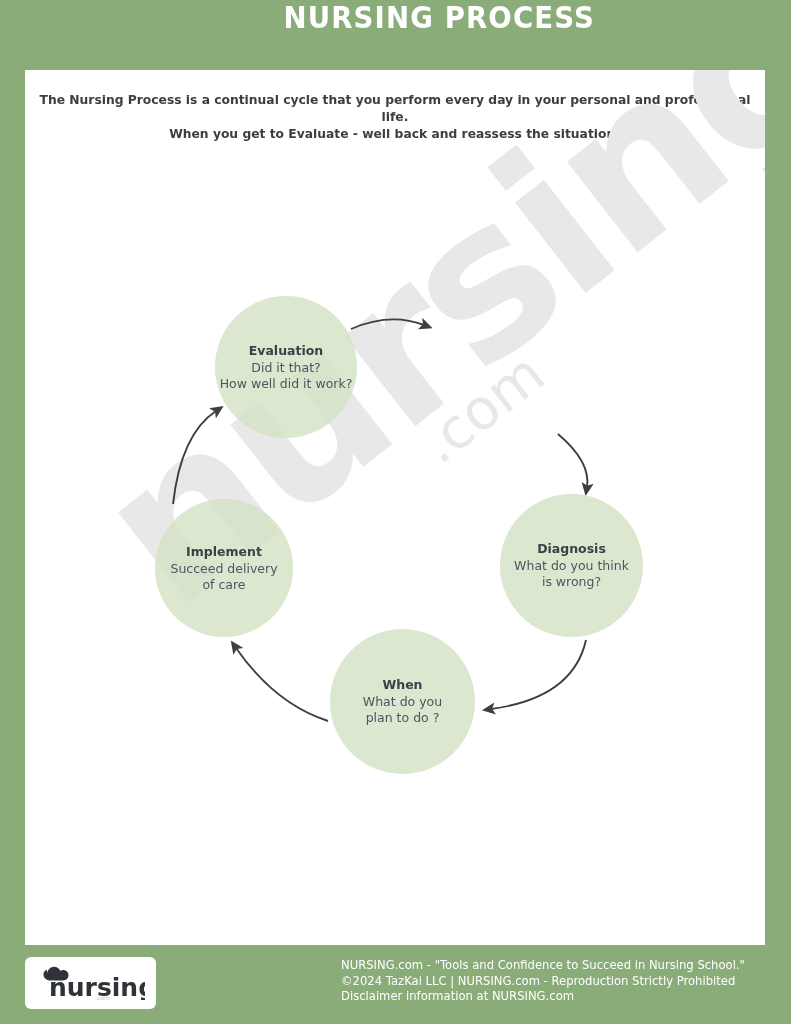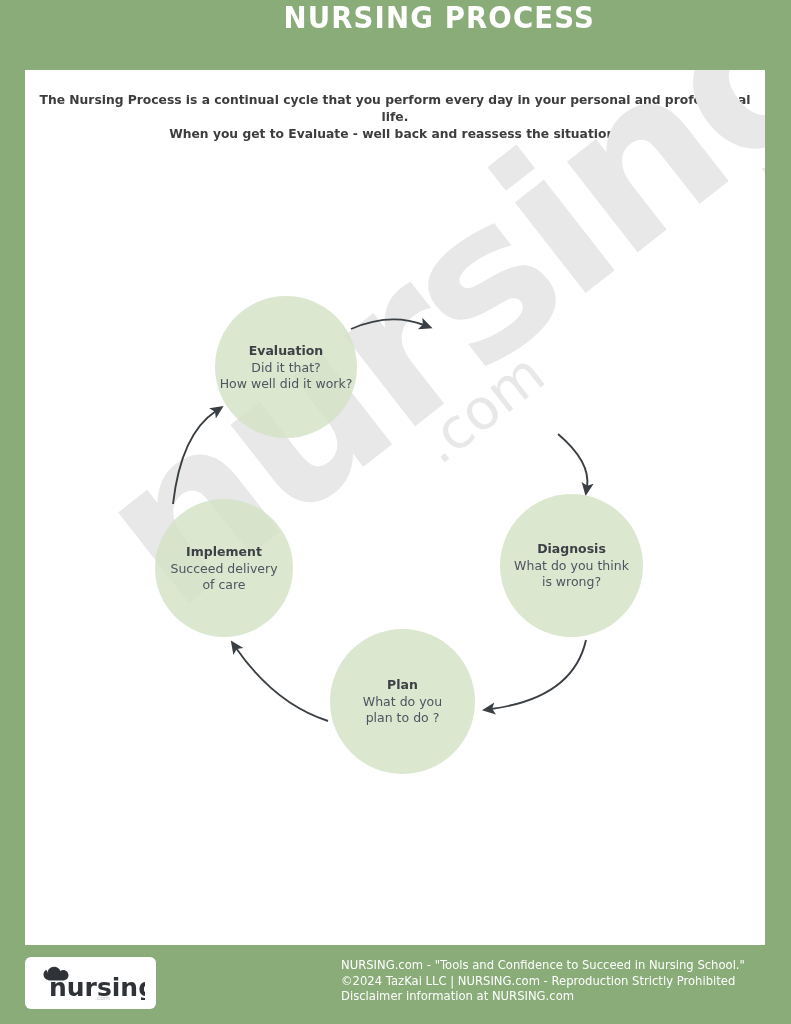--- a/index.html
+++ b/index.html
@@ -178,21 +178,21 @@
     </div>
 
 
     <div class="node" id="node-diagnosis">
       <div class="n-title">Diagnosis</div>
       <div class="n-desc">What do you think</div>
       <div class="n-desc">is wrong?</div>
     </div>
 
     <div class="node" id="node-plan">
-      <div class="n-title">Plan</div>
+      <div class="n-title">When</div>
       <div class="n-desc">What do you</div>
       <div class="n-desc">plan to do ?</div>
     </div>
 
     <div class="node" id="node-implement">
       <div class="n-title">Implement</div>
       <div class="n-desc">Succeed delivery</div>
       <div class="n-desc">of care</div>
     </div>
 

